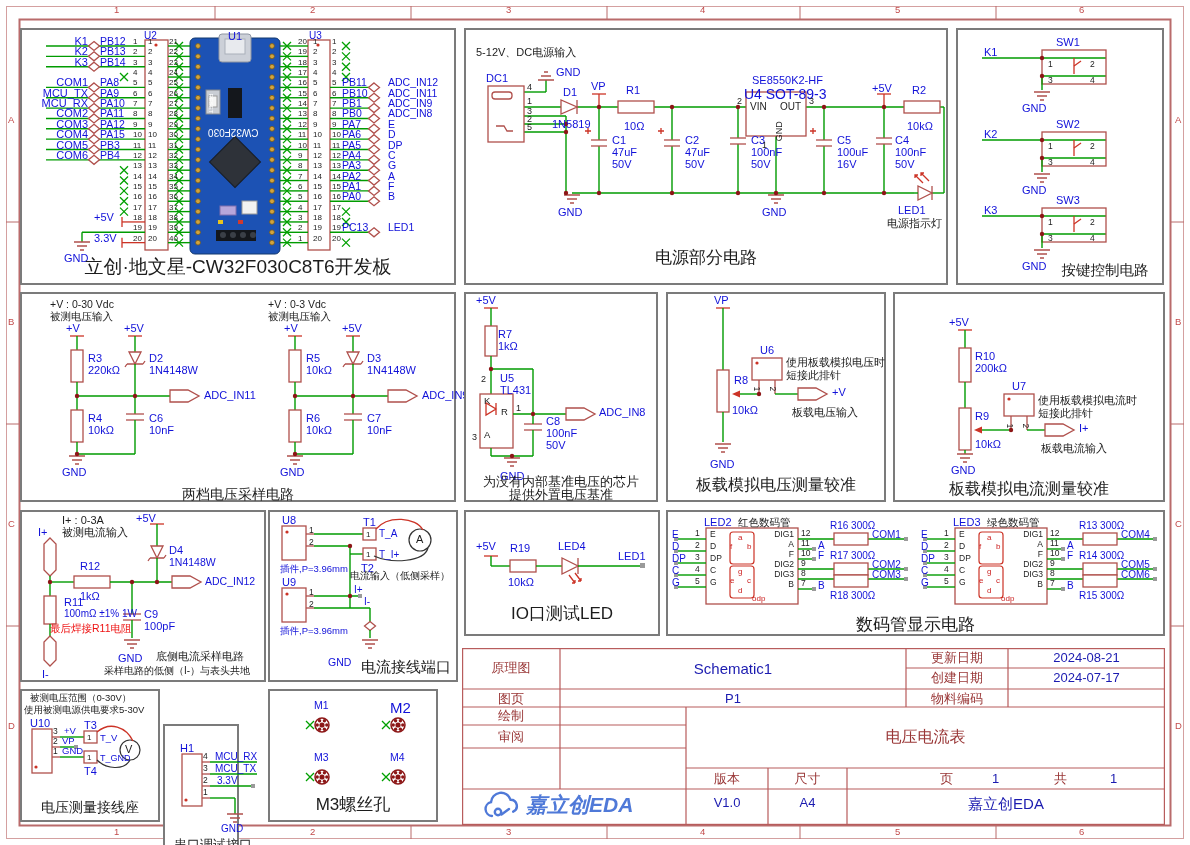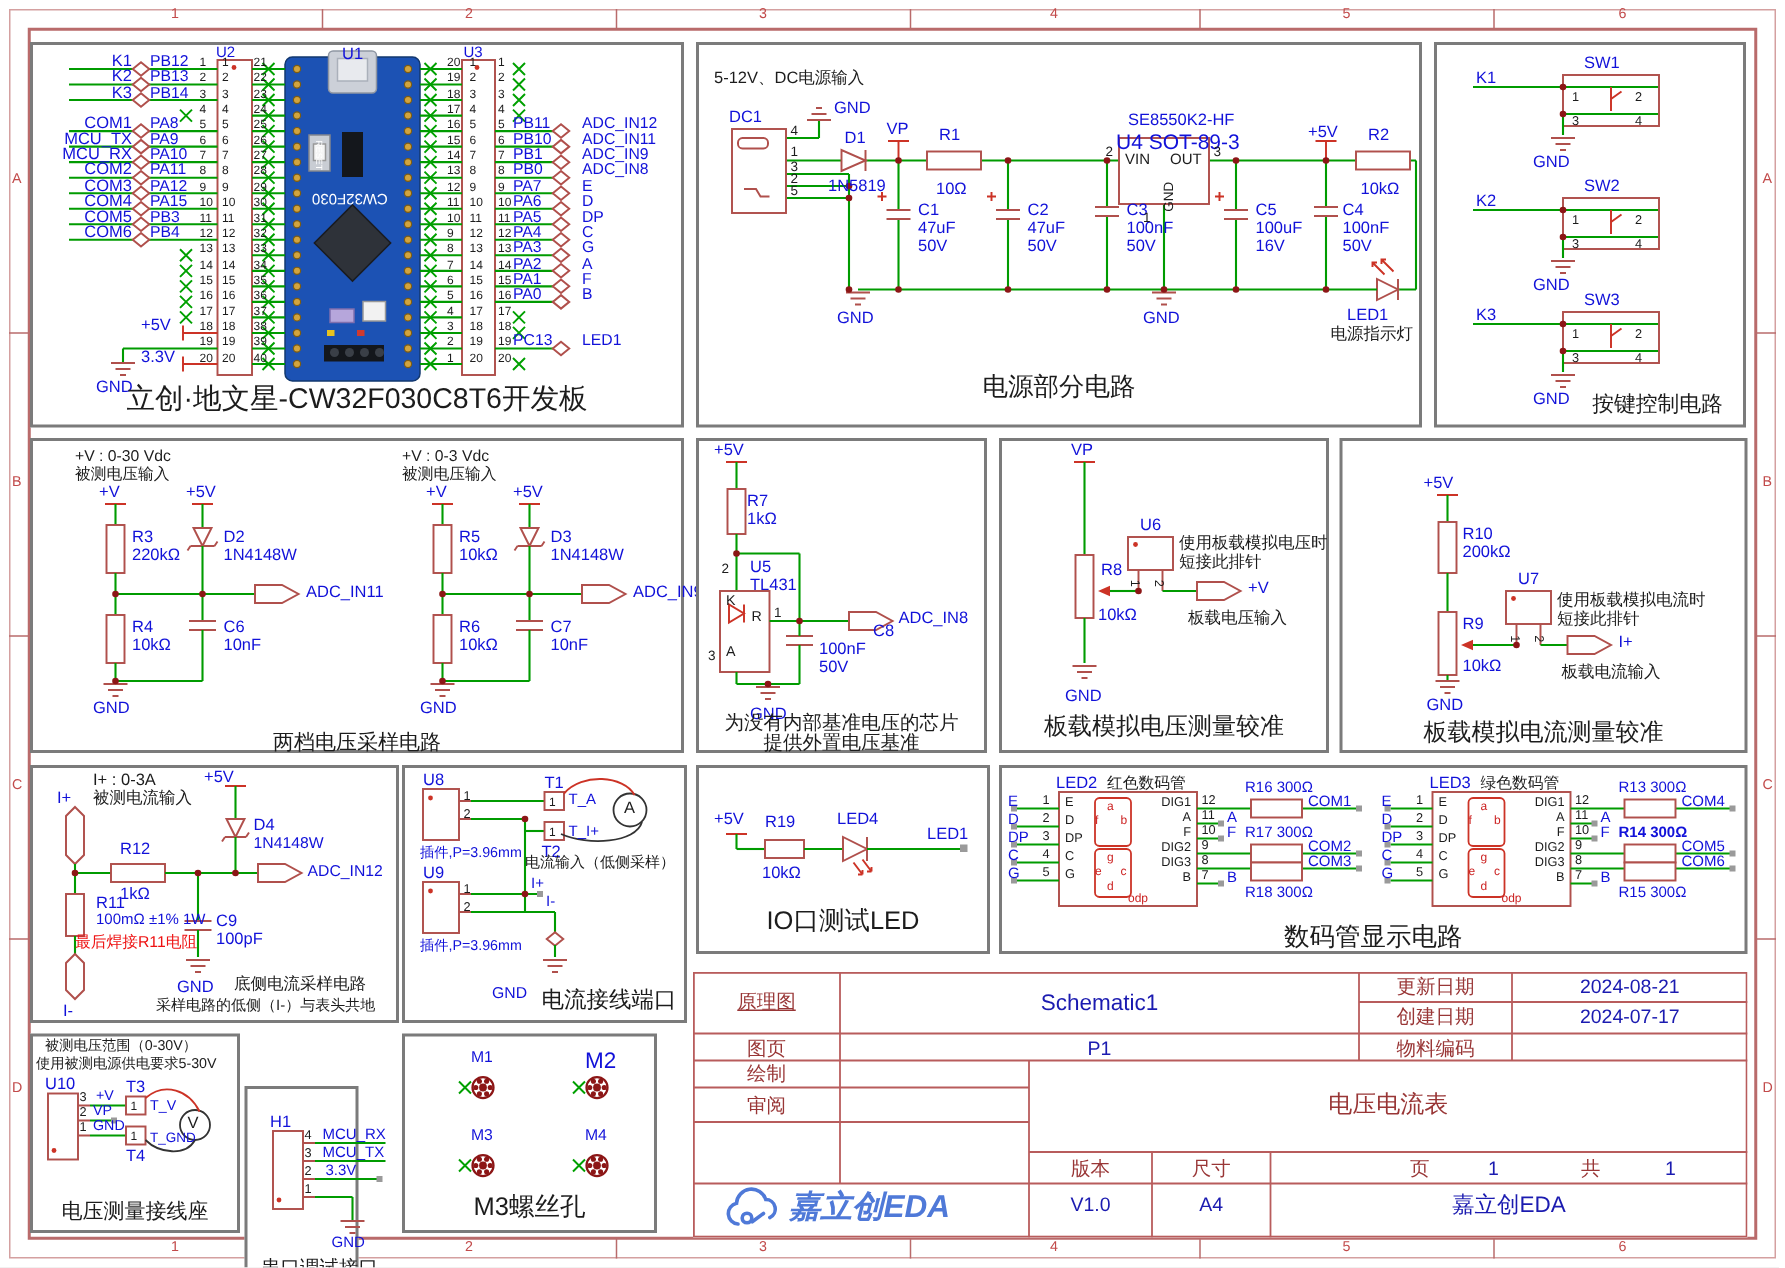--- a/index.html
+++ b/index.html
@@ -731,21 +731,21 @@
       <span class="lbl c-b" style="left: 32px; top: 46px; font-size: 11px;">1kΩ</span>
       <span class="lbl c-b" style="left: 34px; top: 78px; font-size: 11px;">U5</span>
       <span class="lbl c-b" style="left: 34px; top: 90px; font-size: 11px;">TL431</span>
       <span class="lbl c-k" style="left: 15px; top: 80px; font-size: 9px;">2</span>
       <span class="lbl c-k" style="left: 18px; top: 102px; font-size: 9.5px;">K</span>
       <span class="lbl c-k" style="left: 35px; top: 113px; font-size: 9.5px;">R</span>
       <span class="lbl c-k" style="left: 50px; top: 109px; font-size: 9px;">1</span>
       <span class="lbl c-k" style="left: 18px; top: 136px; font-size: 9.5px;">A</span>
       <span class="lbl c-k" style="left: 6px; top: 138px; font-size: 9px;">3</span>
       <span class="lbl c-b" style="left: 133px; top: 112px; font-size: 11px;">ADC_IN8</span>
-      <span class="lbl c-b" style="left: 80px; top: 121px; font-size: 11px; margin-left: 36px;">C8</span>
+      <span class="lbl c-b" style="left: 80px; top: 121px; font-size: 11px;">C8</span>
       <span class="lbl c-b" style="left: 80px; top: 133px; font-size: 11px;">100nF</span>
       <span class="lbl c-b" style="left: 80px; top: 145px; font-size: 11px;">50V</span>
       <span class="lbl c-b" style="left: 34px; top: 176px; font-size: 11px;">GND</span>
       <span class="lbl c-k" style="left: 0px; top: 181px; font-size: 13px; width: 190px; text-align: center;">为没有内部基准电压的芯片</span>
       <span class="lbl c-k" style="left: 0px; top: 194px; font-size: 13px; width: 190px; text-align: center;">提供外置电压基准</span>
     </div>
 
   <div class="sec" style="left: 666px; top: 292px; width: 220px; height: 210px;">
     <svg width="216" height="206">
       <line class="rd" x1="48" y1="14" x2="62" y2="14"></line>
@@ -1042,21 +1042,21 @@
       <span class="lbl c-k" style="left: 343px; top: 38px; font-size: 8.5px; width: 32px; text-align: right;">F</span>
       <span class="lbl c-k" style="left: 382px; top: 37px; font-size: 8.5px;">10</span>
       <span class="lbl c-k" style="left: 343px; top: 48px; font-size: 8.5px; width: 32px; text-align: right;">DIG2</span>
       <span class="lbl c-k" style="left: 382px; top: 47px; font-size: 8.5px;">9</span>
       <span class="lbl c-k" style="left: 343px; top: 58px; font-size: 8.5px; width: 32px; text-align: right;">DIG3</span>
       <span class="lbl c-k" style="left: 382px; top: 57px; font-size: 8.5px;">8</span>
       <span class="lbl c-k" style="left: 343px; top: 68px; font-size: 8.5px; width: 32px; text-align: right;">B</span>
       <span class="lbl c-k" style="left: 382px; top: 67px; font-size: 8.5px;">7</span>
       <span class="lbl c-b" style="left: 411px; top: 8px; font-size: 10px;">R13 300Ω</span>
       <span class="lbl c-b" style="left: 453px; top: 17px; font-size: 10px;">COM4</span>
-      <span class="lbl c-b" style="left: 411px; top: 38px; font-size: 10px; font-weight: bold;">R14 300Ω</span>
+      <span class="lbl c-b" style="left: 411px; top: 38px; font-size: 10px;">R14 300Ω</span>
       <span class="lbl c-b" style="left: 453px; top: 47px; font-size: 10px;">COM5</span>
       <span class="lbl c-b" style="left: 411px; top: 78px; font-size: 10px;">R15 300Ω</span>
       <span class="lbl c-b" style="left: 453px; top: 57px; font-size: 10px;">COM6</span>
       <span class="lbl c-b" style="left: 399px; top: 28px; font-size: 10px;">A</span>
       <span class="lbl c-b" style="left: 399px; top: 38px; font-size: 10px;">F</span>
       <span class="lbl c-b" style="left: 399px; top: 68px; font-size: 10px;">B</span>
       <span class="lbl c-sr" style="left: 319px; top: 21px; font-size: 8px;">a</span>
       <span class="lbl c-sr" style="left: 311px; top: 30px; font-size: 8px;">f</span>
       <span class="lbl c-sr" style="left: 328px; top: 30px; font-size: 8px;">b</span>
       <span class="lbl c-sr" style="left: 319px; top: 55px; font-size: 8px;">g</span>
@@ -1150,21 +1150,21 @@
         <rect x="0.6" y="0.6" width="701.8" height="175.8"></rect>
         <path d="M444,20 H703 M0,41 H703 M0,59 H703 M0,77 H224 M0,100 H224 M224,120 H703 M0,141 H703"></path>
         <path d="M98,0 V141 M224,59 V177 M306,120 V177 M385,120 V177 M444,0 V59 M546,0 V59"></path>
       </g>
       <g stroke="#4f79d8" stroke-width="2.4" fill="none" stroke-linecap="round">
         <path d="M30,168 a7,7 0 0 1 -1,-13.8 a10,10 0 0 1 19.5,-2.5 a6.3,6.3 0 0 1 2.7,12"></path>
         <circle cx="36" cy="164" r="3.2"></circle>
         <path d="M39.5,166.5 L47,161"></path>
       </g>
     </svg>
-  <span class="lbl c-m" style="left: 0px; top: 13px; font-size: 13px; width: 98px; text-align: center; text-decoration: underline;">原理图</span>
+  <span class="lbl c-m" style="left: 0px; top: 13px; font-size: 13px; width: 98px; text-align: center;">原理图</span>
       <span class="lbl c-v" style="left: 98px; top: 12px; font-size: 15px; width: 346px; text-align: center;">Schematic1</span>
       <span class="lbl c-m" style="left: 444px; top: 3px; font-size: 13px; width: 102px; text-align: center;">更新日期</span>
       <span class="lbl c-v" style="left: 546px; top: 3px; font-size: 13px; width: 157px; text-align: center;">2024-08-21</span>
       <span class="lbl c-m" style="left: 444px; top: 23px; font-size: 13px; width: 102px; text-align: center;">创建日期</span>
       <span class="lbl c-v" style="left: 546px; top: 23px; font-size: 13px; width: 157px; text-align: center;">2024-07-17</span>
       <span class="lbl c-m" style="left: 0px; top: 44px; font-size: 13px; width: 98px; text-align: center;">图页</span>
       <span class="lbl c-v" style="left: 98px; top: 44px; font-size: 13px; width: 346px; text-align: center;">P1</span>
       <span class="lbl c-m" style="left: 444px; top: 44px; font-size: 13px; width: 102px; text-align: center;">物料编码</span>
       <span class="lbl c-m" style="left: 0px; top: 61px; font-size: 13px; width: 98px; text-align: center;">绘制</span>
       <span class="lbl c-m" style="left: 0px; top: 82px; font-size: 13px; width: 98px; text-align: center;">审阅</span>

